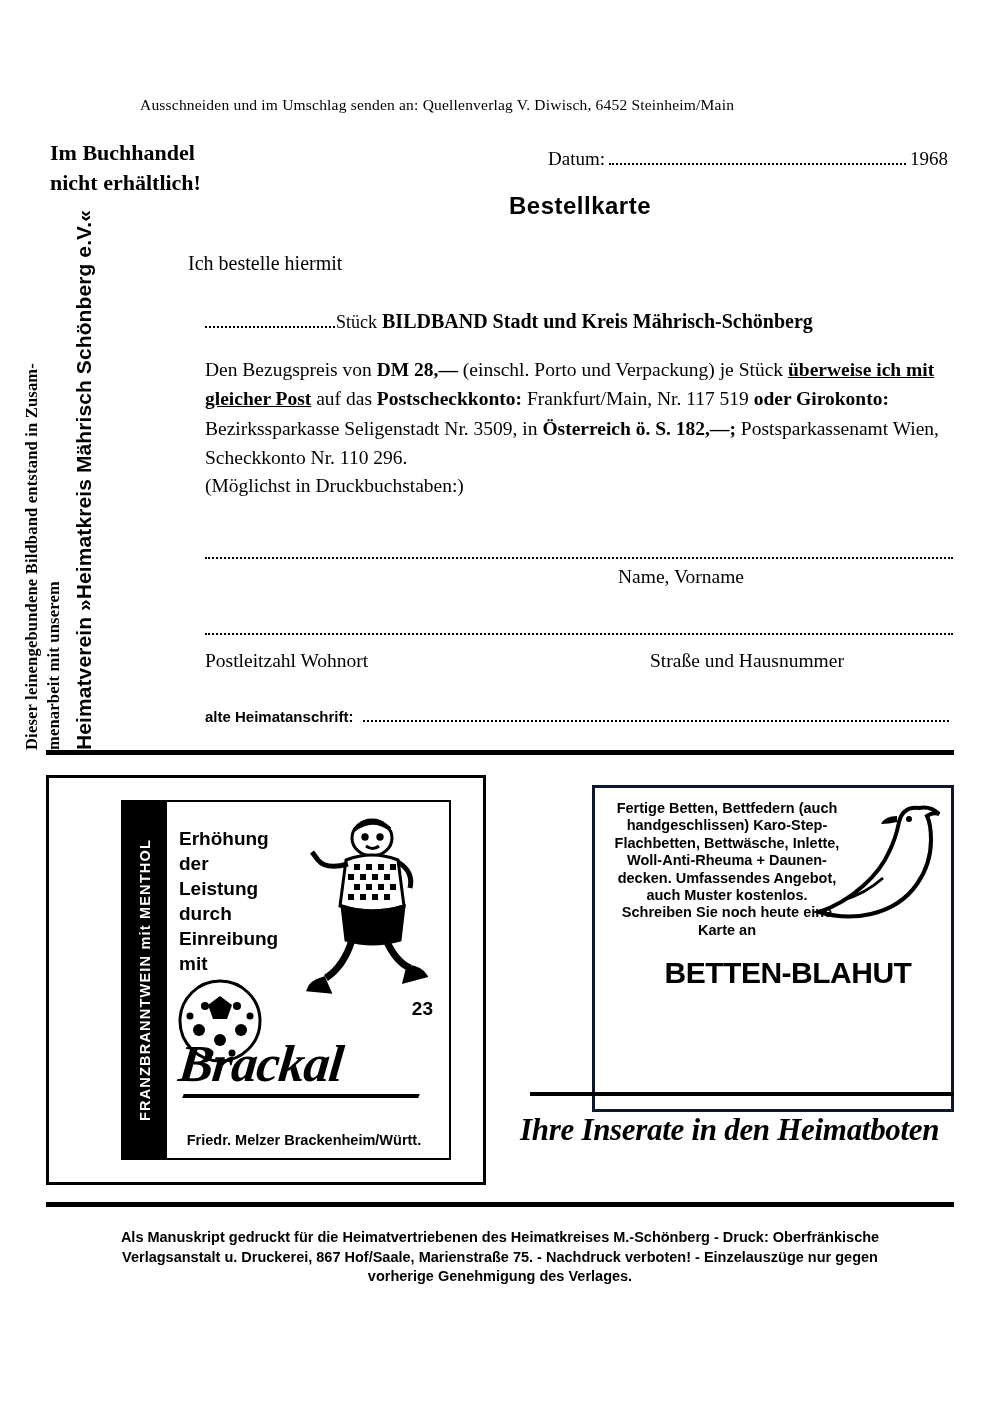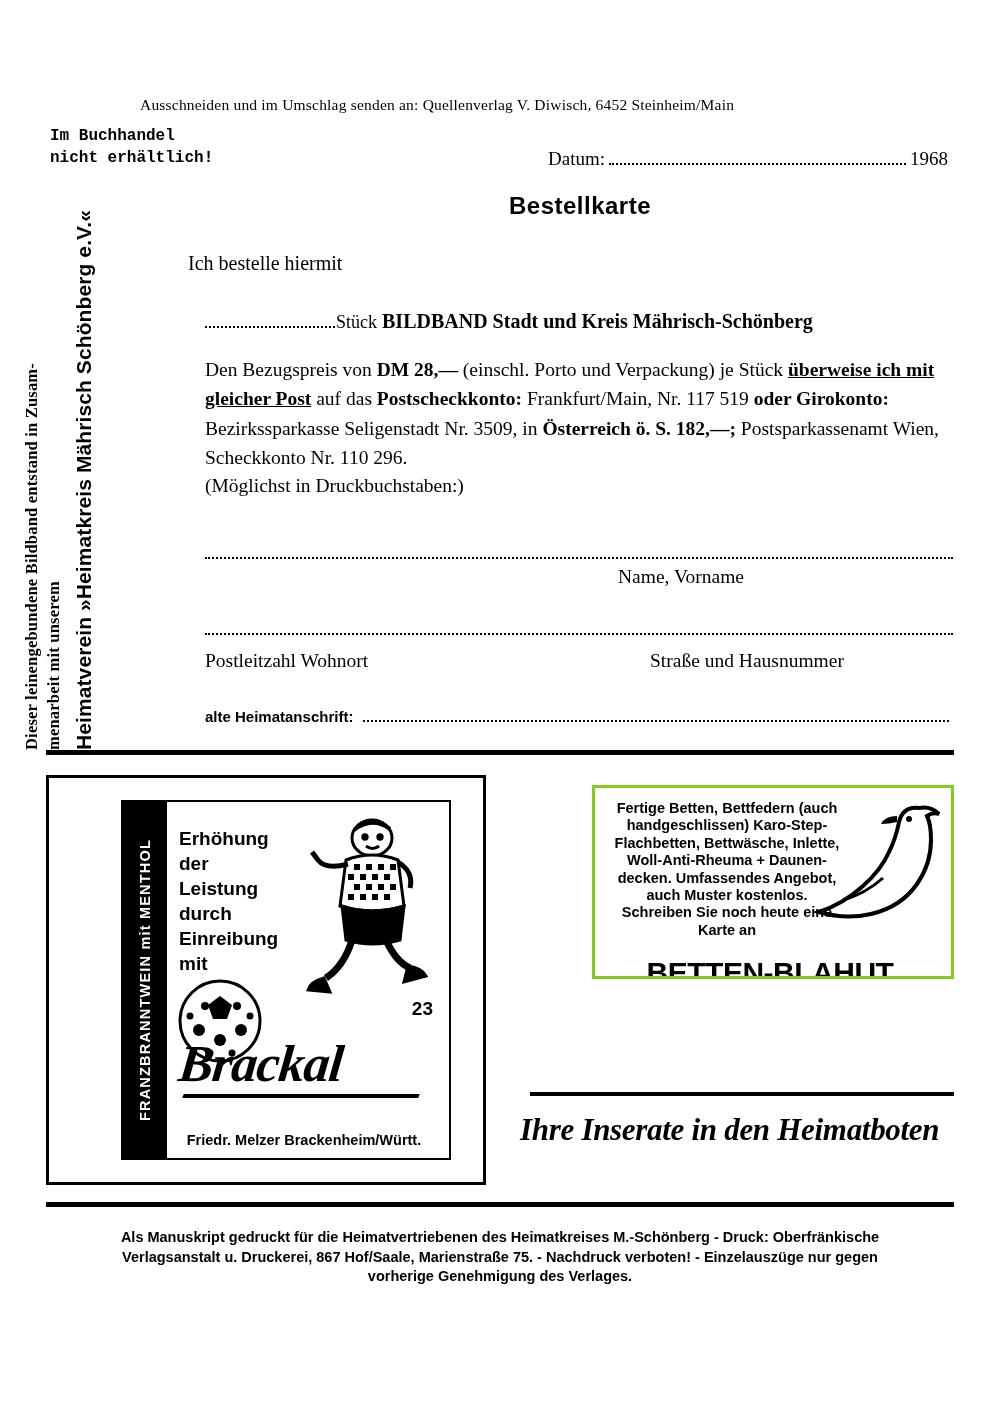--- a/index.html
+++ b/index.html
@@ -30,25 +30,24 @@
     width: 740px;
     font-size: 15.5px;
     letter-spacing: .2px;
     white-space: nowrap;
   }
 
   
   .nicht-erhaeltlich {
     position: absolute;
     left: 50px;
-    top: 126px;
-    font-weight: bold;
-    font-size: 16px;
+    top: 138px;
+    font-weight: bold;
+    font-size: 22px;
     line-height: 1.35;
-    font-family: Liberation Mono, monospace;
   }
 
   
   .datum-row {
     position: absolute;
     left: 548px;
     top: 148px;
     width: 400px;
     font-size: 19px;
     display: flex;
@@ -291,40 +290,40 @@
     right: 6px;
     top: 10px;
   }
 
   
   .ad-betten {
     position: absolute;
     left: 592px;
     top: 785px;
     width: 362px;
-    height: 194px;
-    border: 3px solid #84cc16;
+    height: 327px;
+    border: 3px solid #0f172a;
     box-sizing: border-box;
     background: #fff;
     overflow: hidden;
   }
   .betten-text {
     position: absolute;
     left: 16px;
     top: 12px;
     width: 232px;
     font-family: "Liberation Sans", sans-serif;
     font-weight: bold;
     font-size: 14.5px;
     line-height: 1.2;
     text-align: center;
   }
   .betten-brand {
     position: absolute;
-    left: 2px;
+    left: 20px;
     top: 168px;
     width: 346px;
     text-align: center;
     font-family: "Liberation Sans", sans-serif;
     font-weight: bold;
     font-size: 30px;
     letter-spacing: -0.5px;
   }
   .betten-sub {
     position: absolute;

